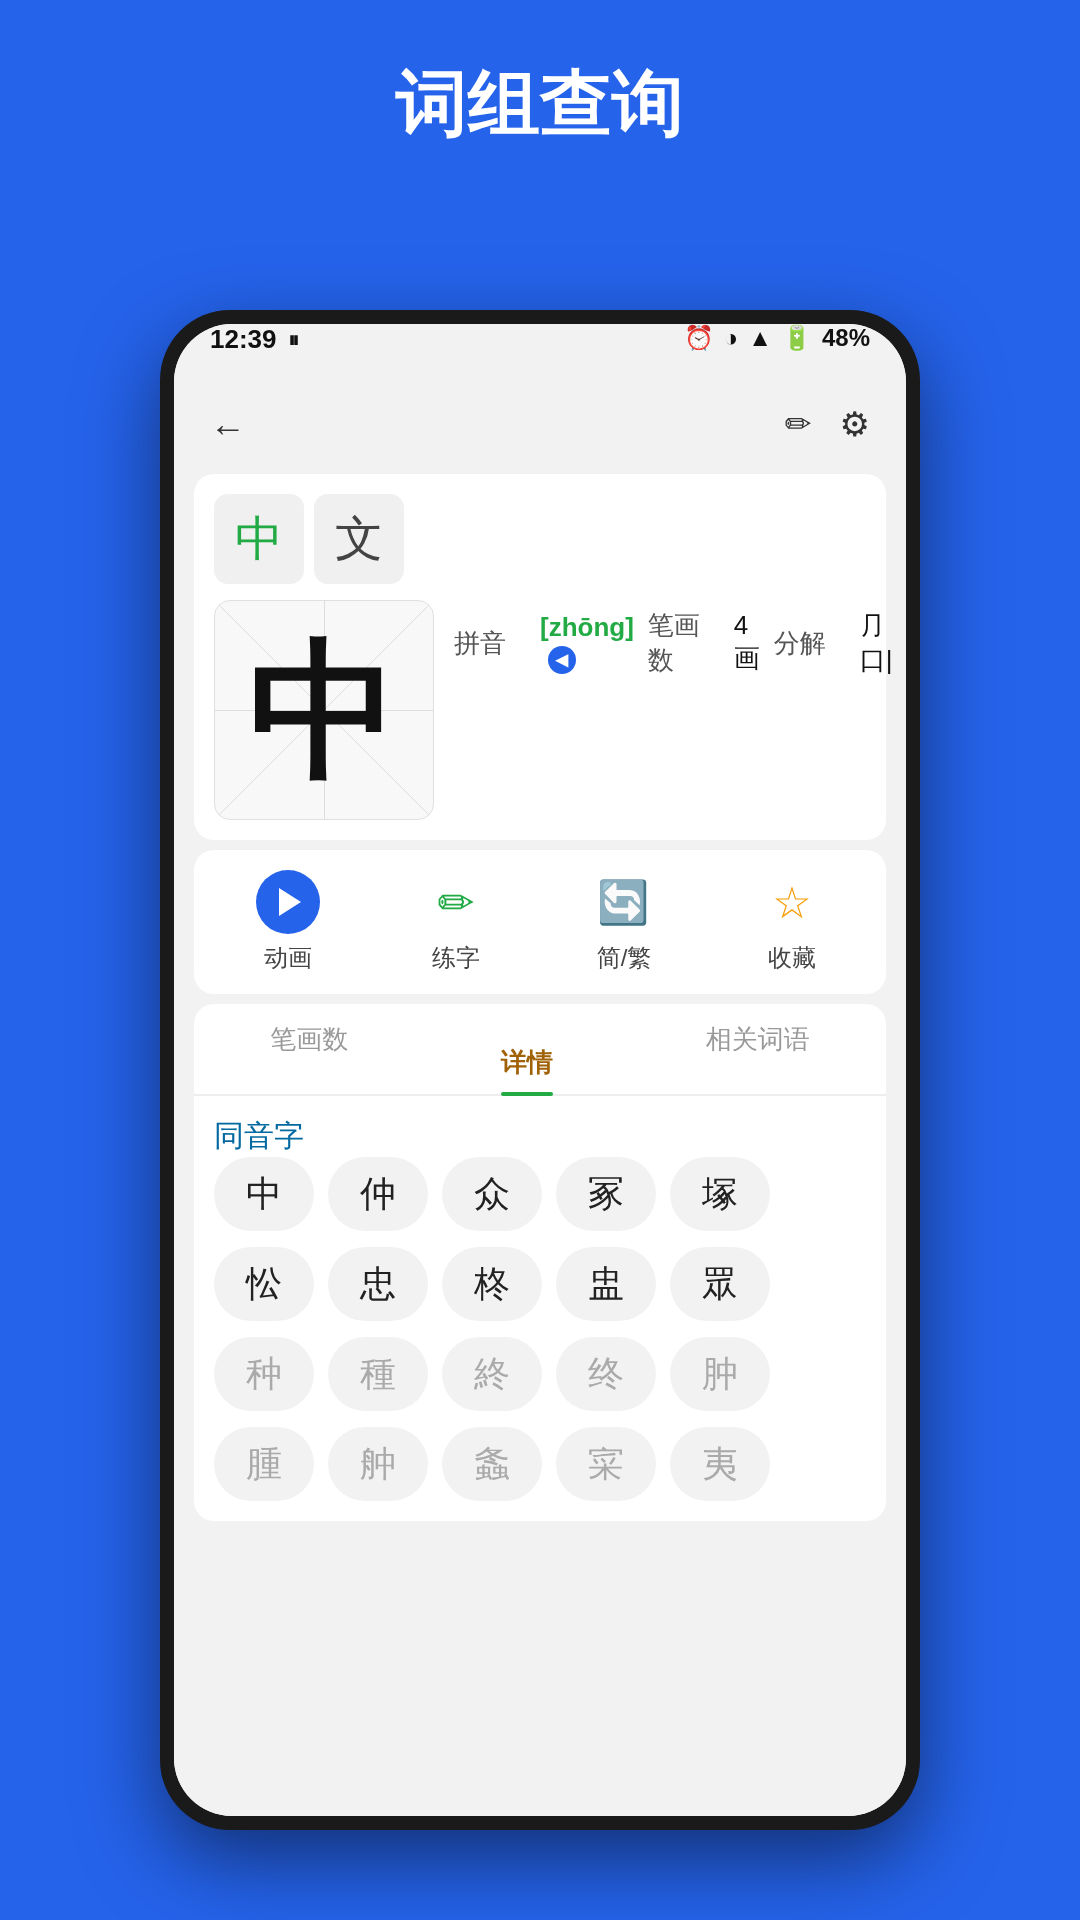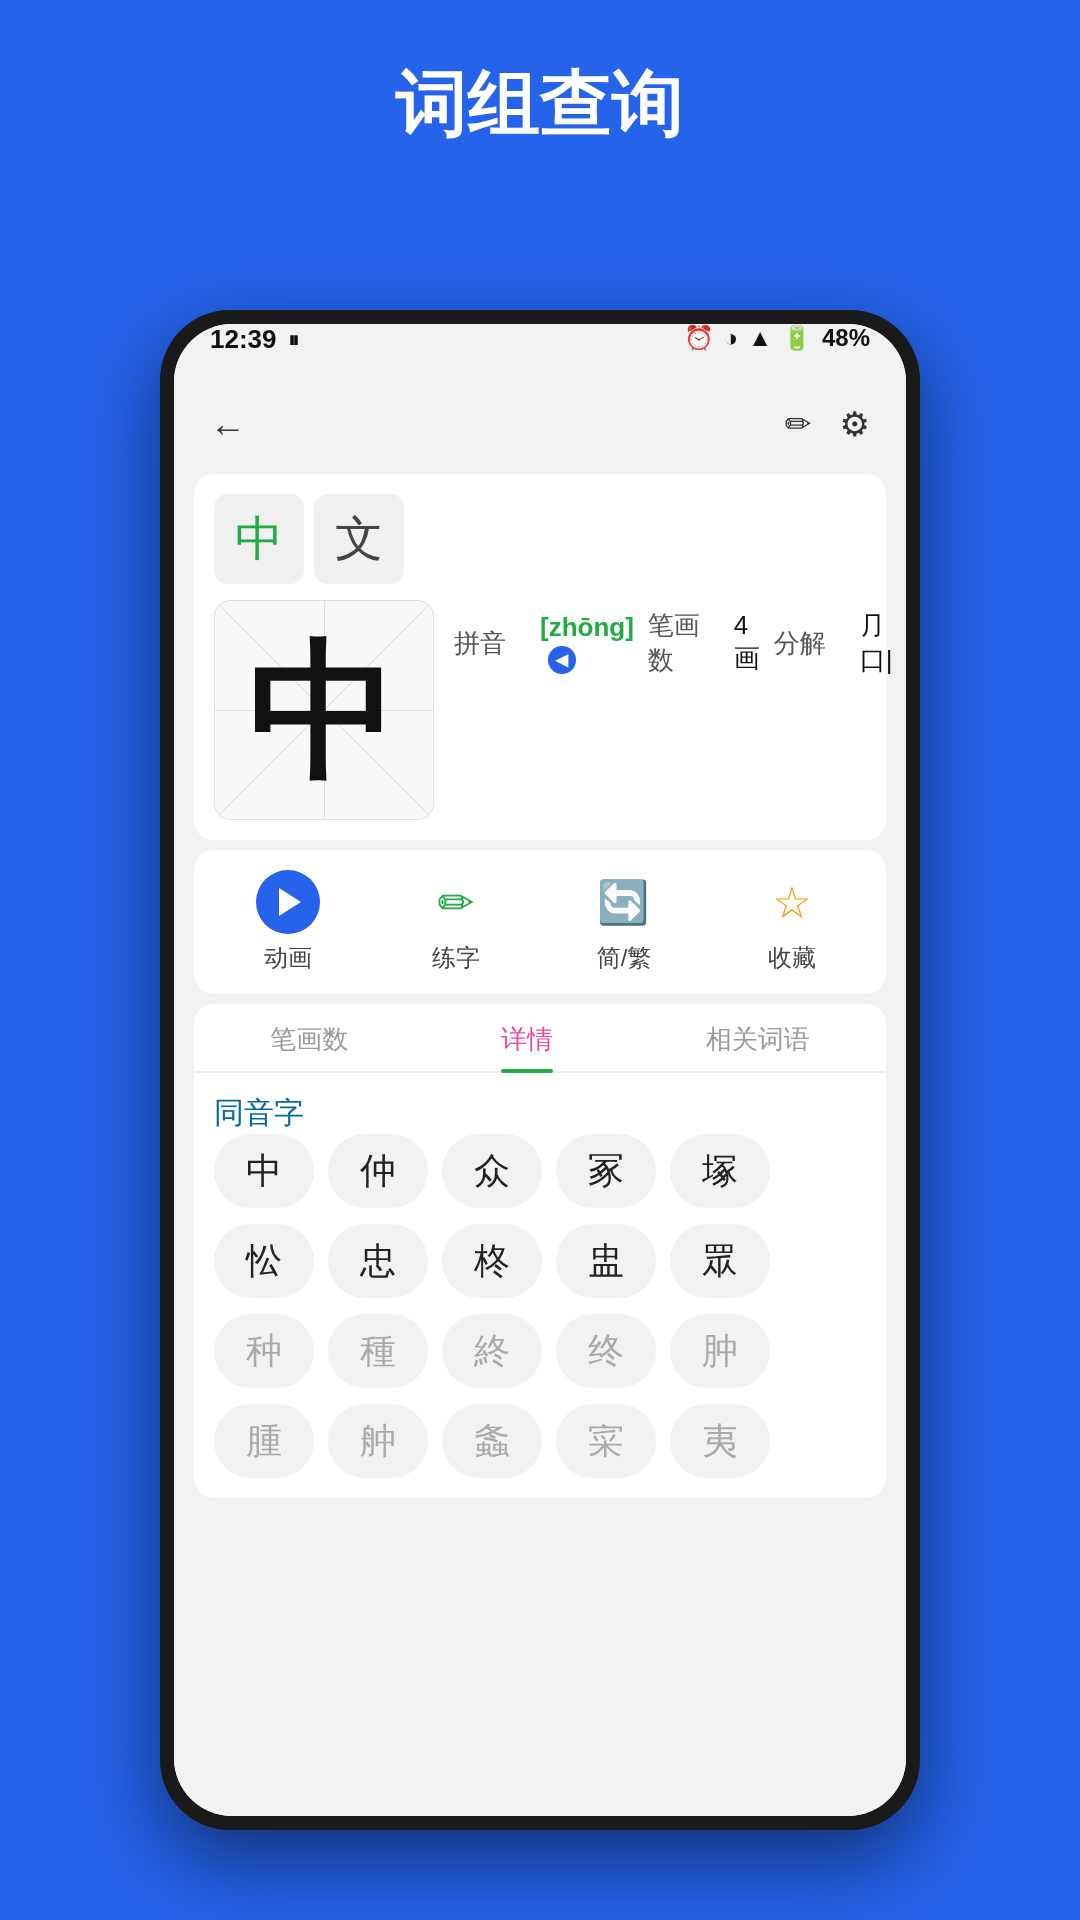--- a/index.html
+++ b/index.html
@@ -319,22 +319,23 @@
 
     .tab-item {
       font-size: 26px;
       color: #999;
       padding-bottom: 14px;
       cursor: pointer;
       position: relative;
     }
 
     .tab-item.active {
-      color: #ec4899;
-      font-weight: normal;
+      color: #a16207;
+      font-weight: bold;
+      margin-top: 23px;
     }
 
     .tab-item.active::after {
       content: '';
       position: absolute;
       bottom: -2px;
       left: 0; right: 0;
       height: 4px;
       background: #22aa44;
       border-radius: 2px;

